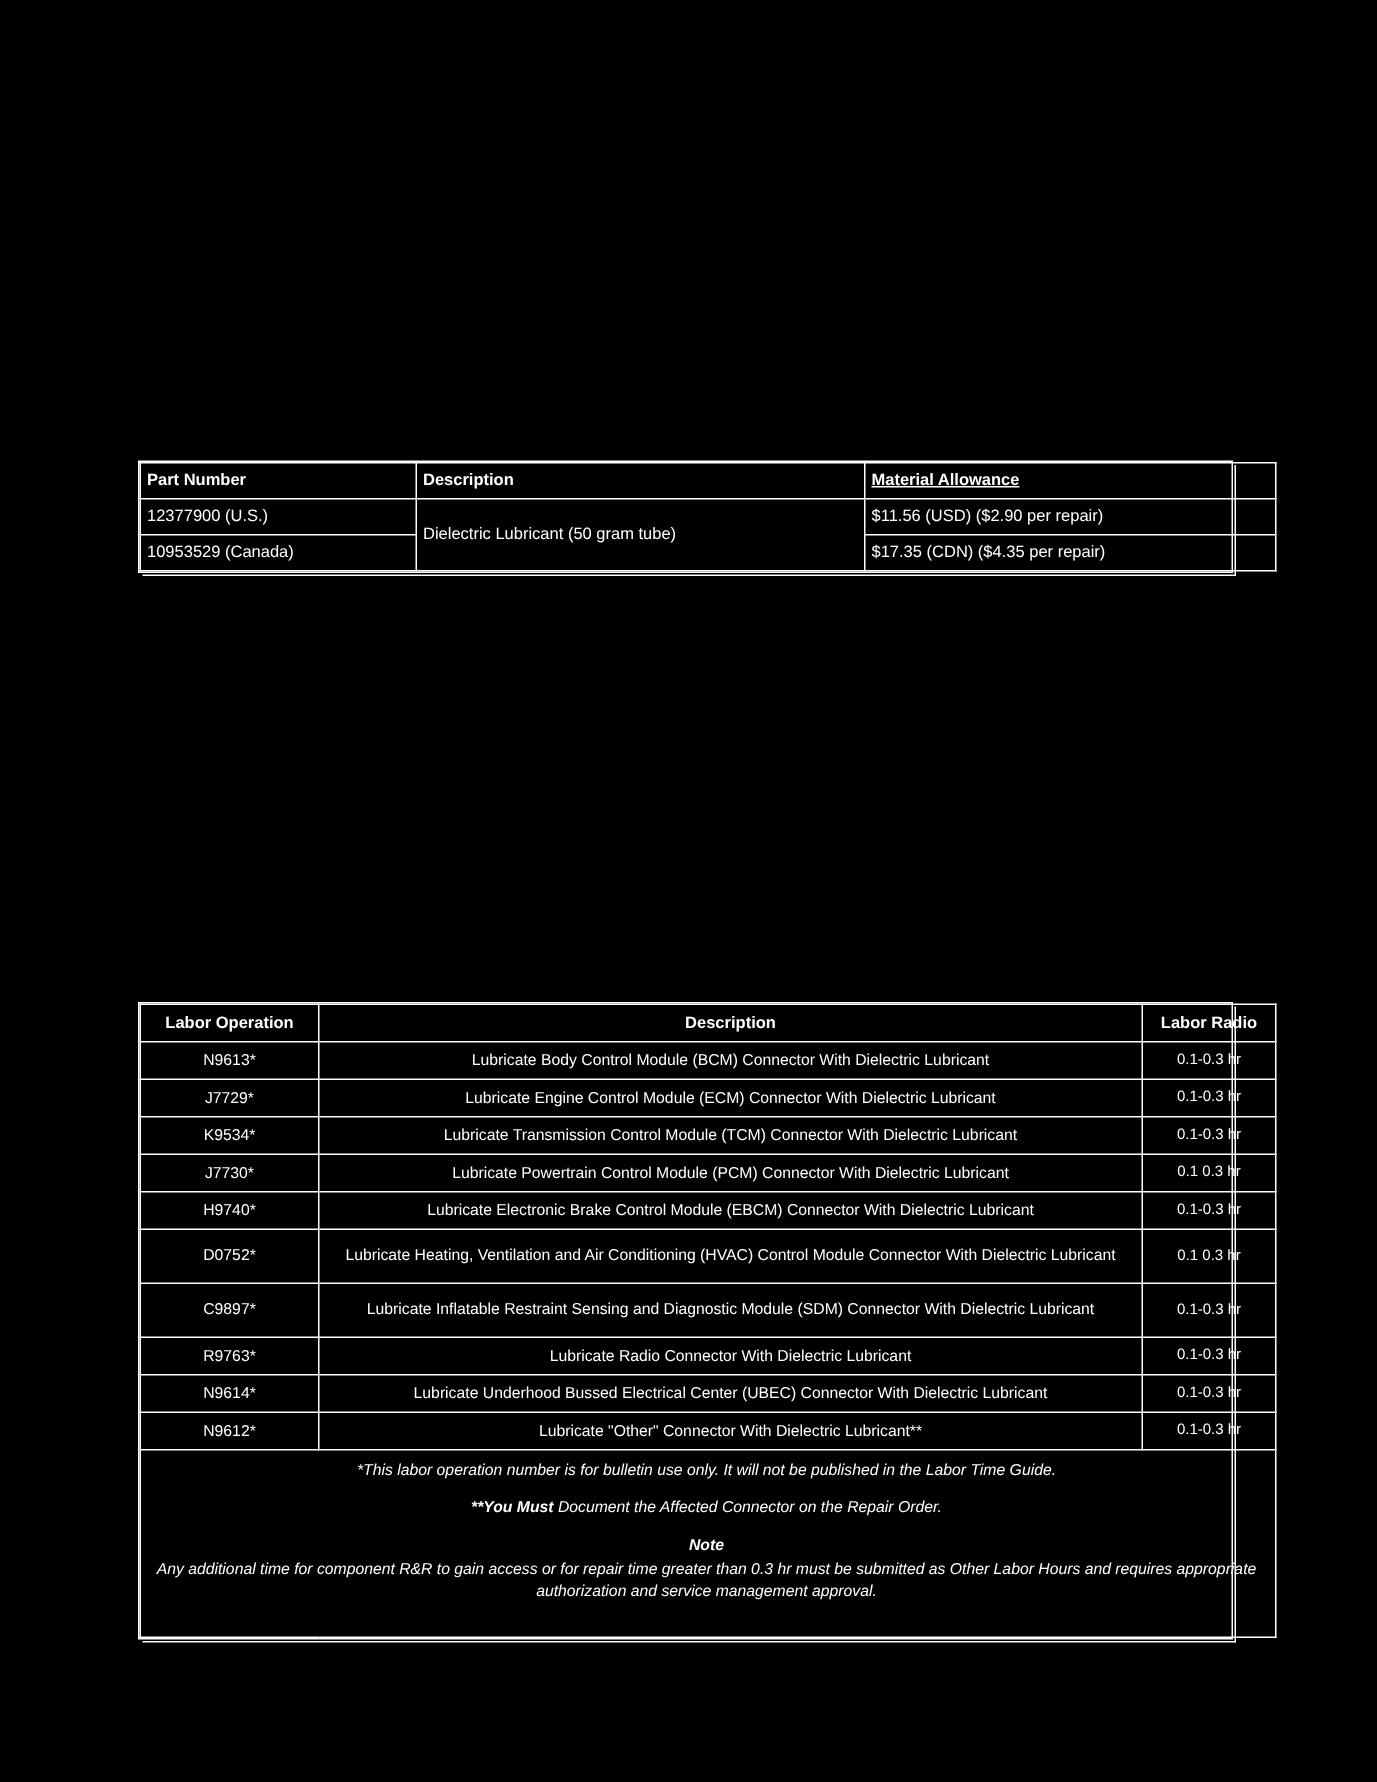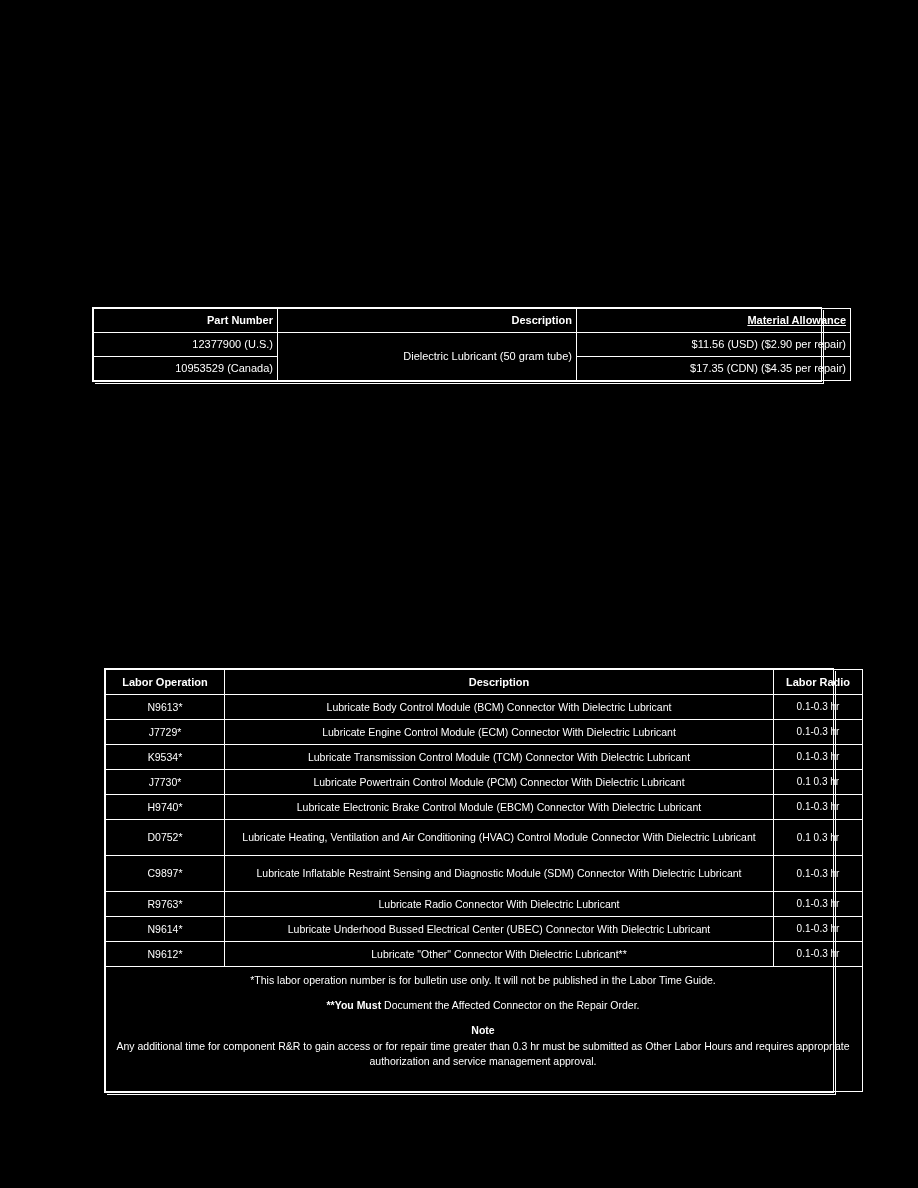--- a/index.html
+++ b/index.html
@@ -55,30 +55,30 @@
 
   
   #materials-table {
     left: 92px;
     top: 307px;
     width: 730px;
   }
   #materials-table th,
   #materials-table td {
     font-size: 11px;
-    text-align: right;
+    text-align: left;
     height: 19px;
   }
   #materials-table .col-part { width: 175px; }
   #materials-table .col-desc { width: 290px; }
   #materials-table .col-allow { width: 265px; text-decoration: underline; }
 
   
   #labor-table {
-    left: 104px;
+    left: 92px;
     top: 668px;
     width: 730px;
   }
   #labor-table th {
     font-size: 11px;
     height: 20px;
   }
   #labor-table td {
     font-size: 10.5px;
     text-align: center;
@@ -90,20 +90,21 @@
   #labor-table td.desc { text-align: center; margin-top: 16px; }
   #labor-table td.time { font-size: 10px; white-space: nowrap; }
   #labor-table tr.one-line td { height: 20px; }
   #labor-table tr.two-line td { height: 31px; }
 
   .footnotes td {
     text-align: left;
     font-size: 10.5px;
     padding: 6px 6px 6px 4px;
     line-height: 1.45;
+    font-style: italic;
   }
   .footnotes .fn-line { margin: 0 0 10px 0; }
   .footnotes .fn-line:last-child { margin-bottom: 16px; }
   .footnotes b { font-weight: bold; }
   .note-label { font-weight: bold; display: block; }
 </style>
 </head>
 <body>
 
 <div class="table-wrap" id="materials-table">

